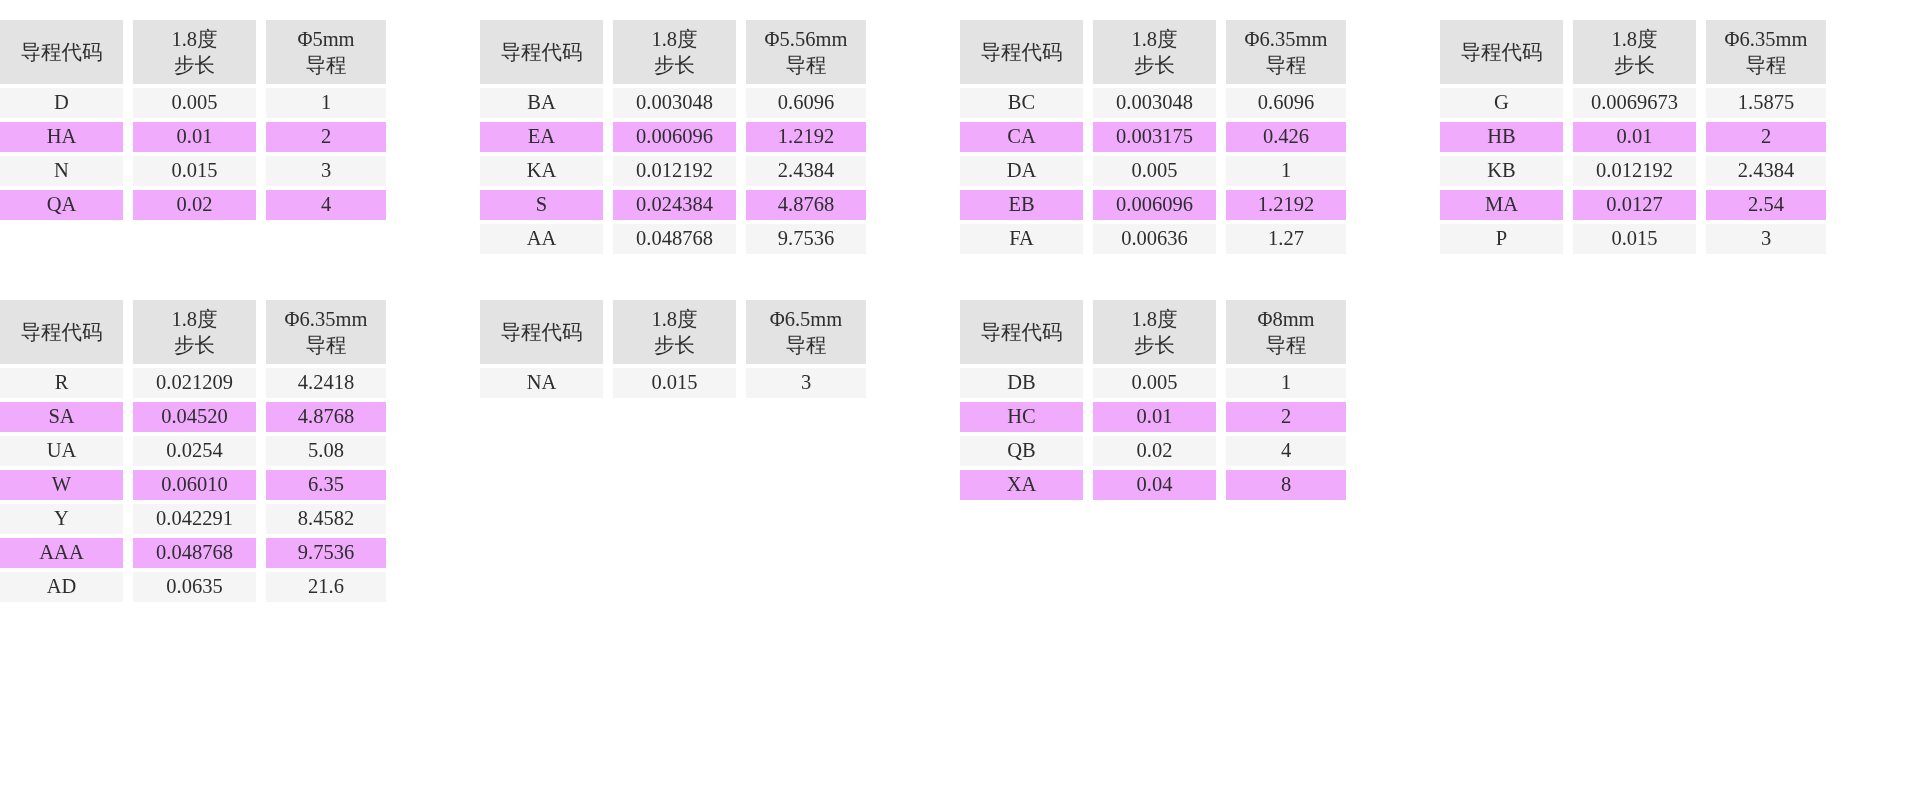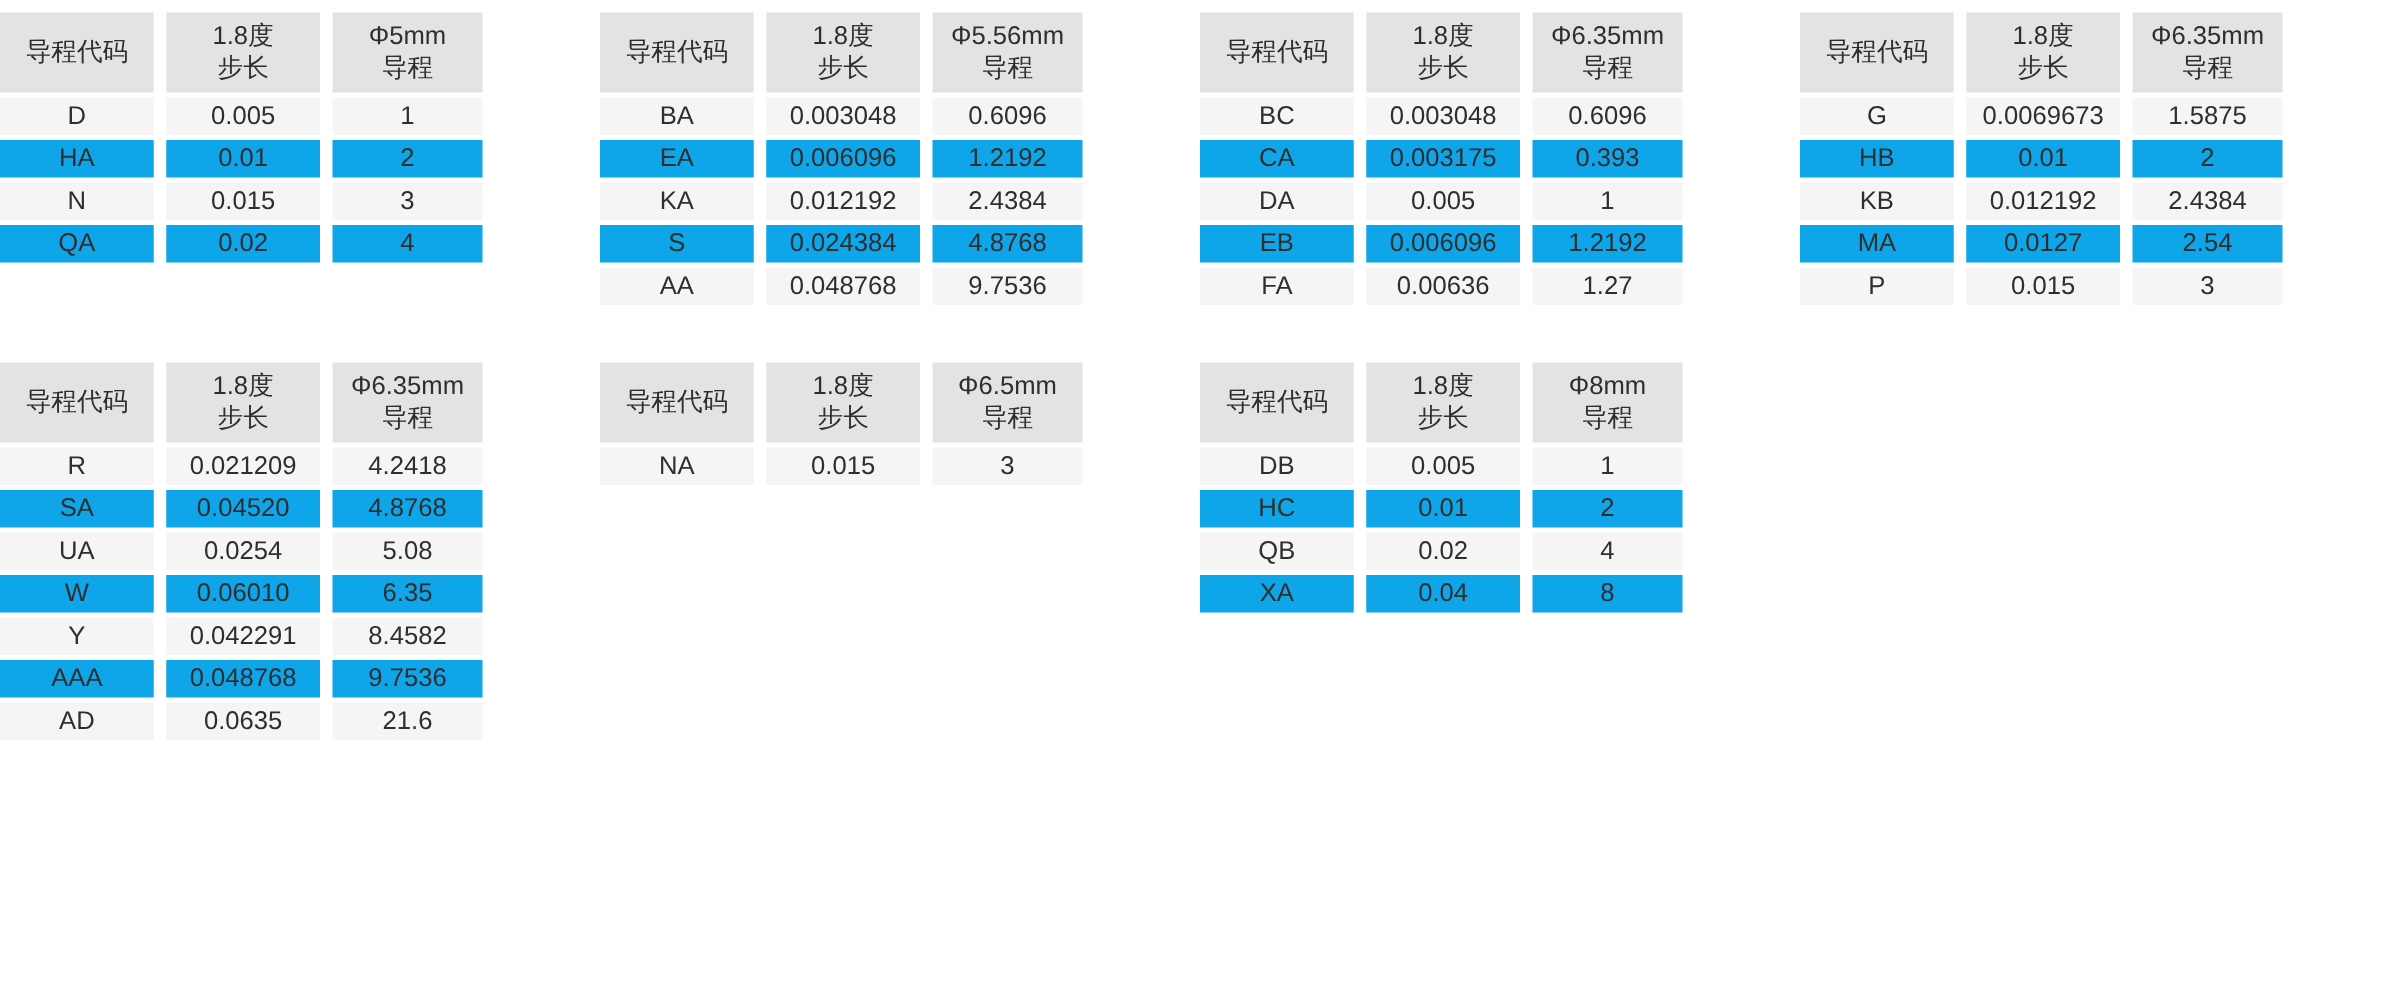--- a/index.html
+++ b/index.html
@@ -15,28 +15,29 @@
     overflow: hidden;
   }
   #sheet {
     position: relative;
     width: 1925px;
     height: 804px;
   }
   .table-grid {
     position: absolute;
     left: 0;
-    top: 2px;
+    top: 12px;
     width: 1925px;
     display: grid;
     grid-template-columns: repeat(4, 480px);
     grid-auto-rows: min-content;
     column-gap: 0px;
     row-gap: 38px;
     align-items: start;
+    font-family: Liberation Serif, serif;
   }
   .lead-table {
     display: grid;
     grid-template-columns: 123px 123px 120px;
     column-gap: 10px;
     row-gap: 4px;
     width: 376px;
     margin: 8px 0 0 0;
     box-sizing: border-box;
   }
@@ -47,21 +48,21 @@
     line-height: 1.25;
     color: #2e2e2e;
     height: 30px;
     display: flex;
     align-items: center;
     justify-content: center;
     overflow: hidden;
     white-space: nowrap;
   }
   .cell.alt {
-    background: #0ea5e9;
+    background: #f0abfc;
   }
   .cell.head {
     background: #e3e3e3;
     height: 64px;
     font-size: 20.5px;
     line-height: 1.28;
     flex-direction: column;
     justify-content: center;
     padding: 0 2px;
     box-sizing: border-box;
@@ -141,21 +142,21 @@
         </div>
         <div class="cell head">
           <span class="l1">Φ6.35mm</span>
           <span class="l2">导程</span>
         </div>
         <div class="cell">BC</div>
         <div class="cell">0.003048</div>
         <div class="cell">0.6096</div>
         <div class="cell alt">CA</div>
         <div class="cell alt">0.003175</div>
-        <div class="cell alt">0.393</div>
+        <div class="cell alt">0.426</div>
         <div class="cell">DA</div>
         <div class="cell">0.005</div>
         <div class="cell">1</div>
         <div class="cell alt">EB</div>
         <div class="cell alt">0.006096</div>
         <div class="cell alt">1.2192</div>
         <div class="cell">FA</div>
         <div class="cell">0.00636</div>
         <div class="cell">1.27</div>
       </div>

